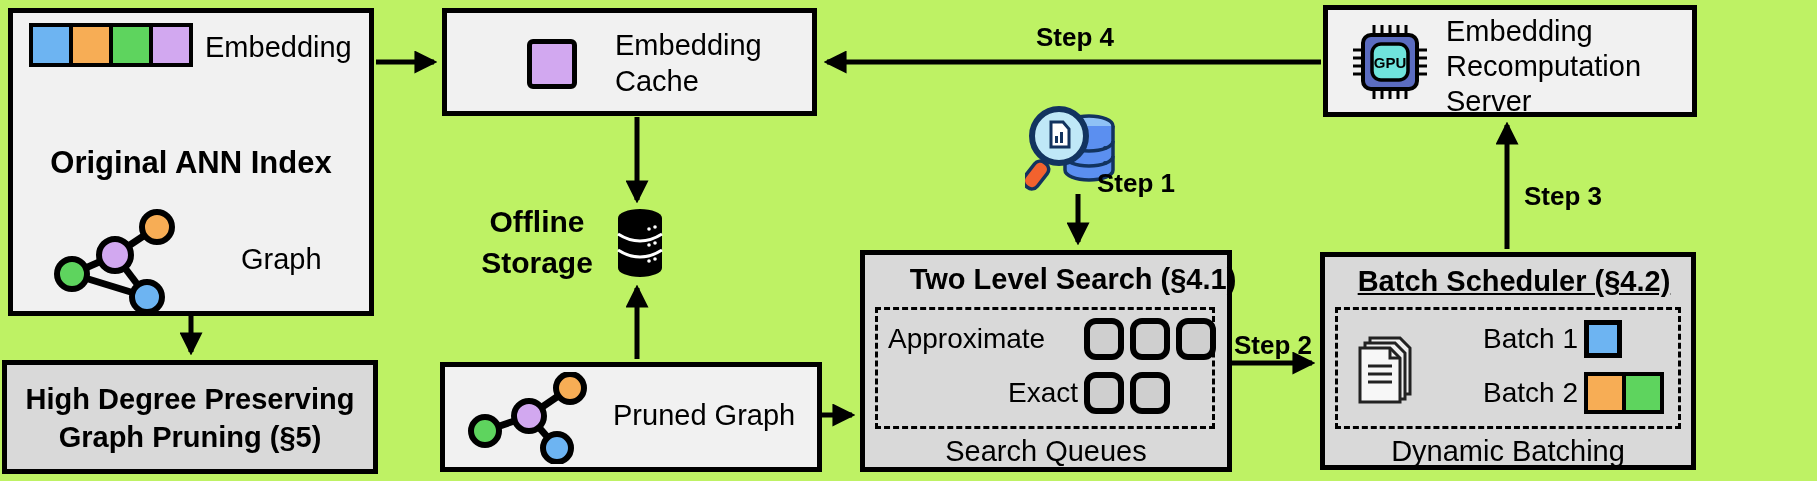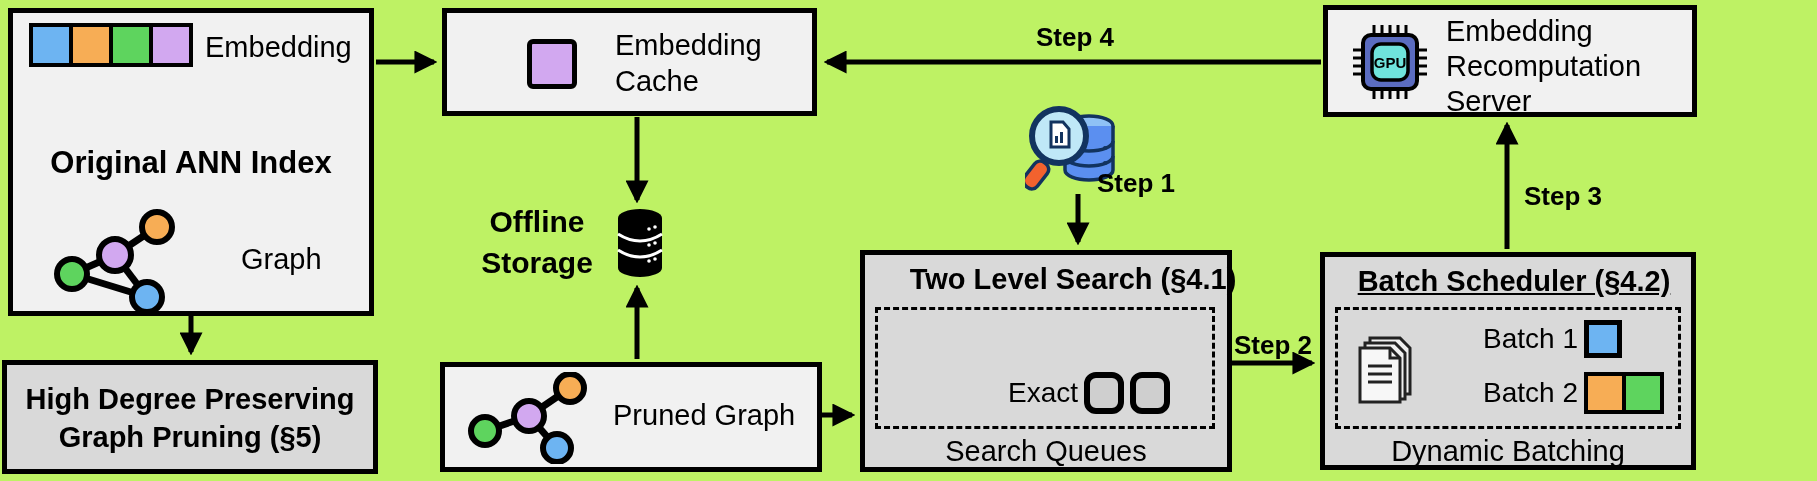--- a/index.html
+++ b/index.html
@@ -91,20 +91,26 @@
       <circle cx="34" cy="38" r="27" fill="#bfe8f7" stroke="#12335f" stroke-width="6"></circle>
       <path d="M26 24 h12 l6 7 v18 h-18 z" fill="#fff" stroke="#12335f" stroke-width="3"></path>
       <rect x="30" y="38" width="3" height="7" fill="#12335f"></rect>
       <rect x="35" y="34" width="3" height="11" fill="#12335f"></rect>
     </g>
   </svg>
 
   <div class="box dark" style="left:860px;top:250px;width:372px;height:222px;">
     <div class="abs lbl bold" style="left:0;top:8px;width:400px;text-align:center;font-size:29px;margin-left:8px;">Two Level Search (§4.1)</div>
     <div class="dashed" style="left:10px;top:52px;width:340px;height:122px;">
+      <div class="abs slot-row" style="left:10px;top:8px;">
+        <div style="width:190px;text-align:left;font-size:28px;">Approximate</div>
+        <div class="slot"></div>
+        <div class="slot"></div>
+        <div class="slot"></div>
+      </div>
       <div class="abs slot-row" style="left:10px;top:62px;">
         <div style="width:190px;text-align:right;font-size:28px;">Exact</div>
         <div class="slot"></div>
         <div class="slot"></div>
       </div>
     </div>
     <div class="abs lbl" style="left:0;top:180px;width:362px;text-align:center;font-size:29px;">Search Queues</div>
   </div>
 
   <div class="box dark" style="left:1320px;top:252px;width:376px;height:218px;">

